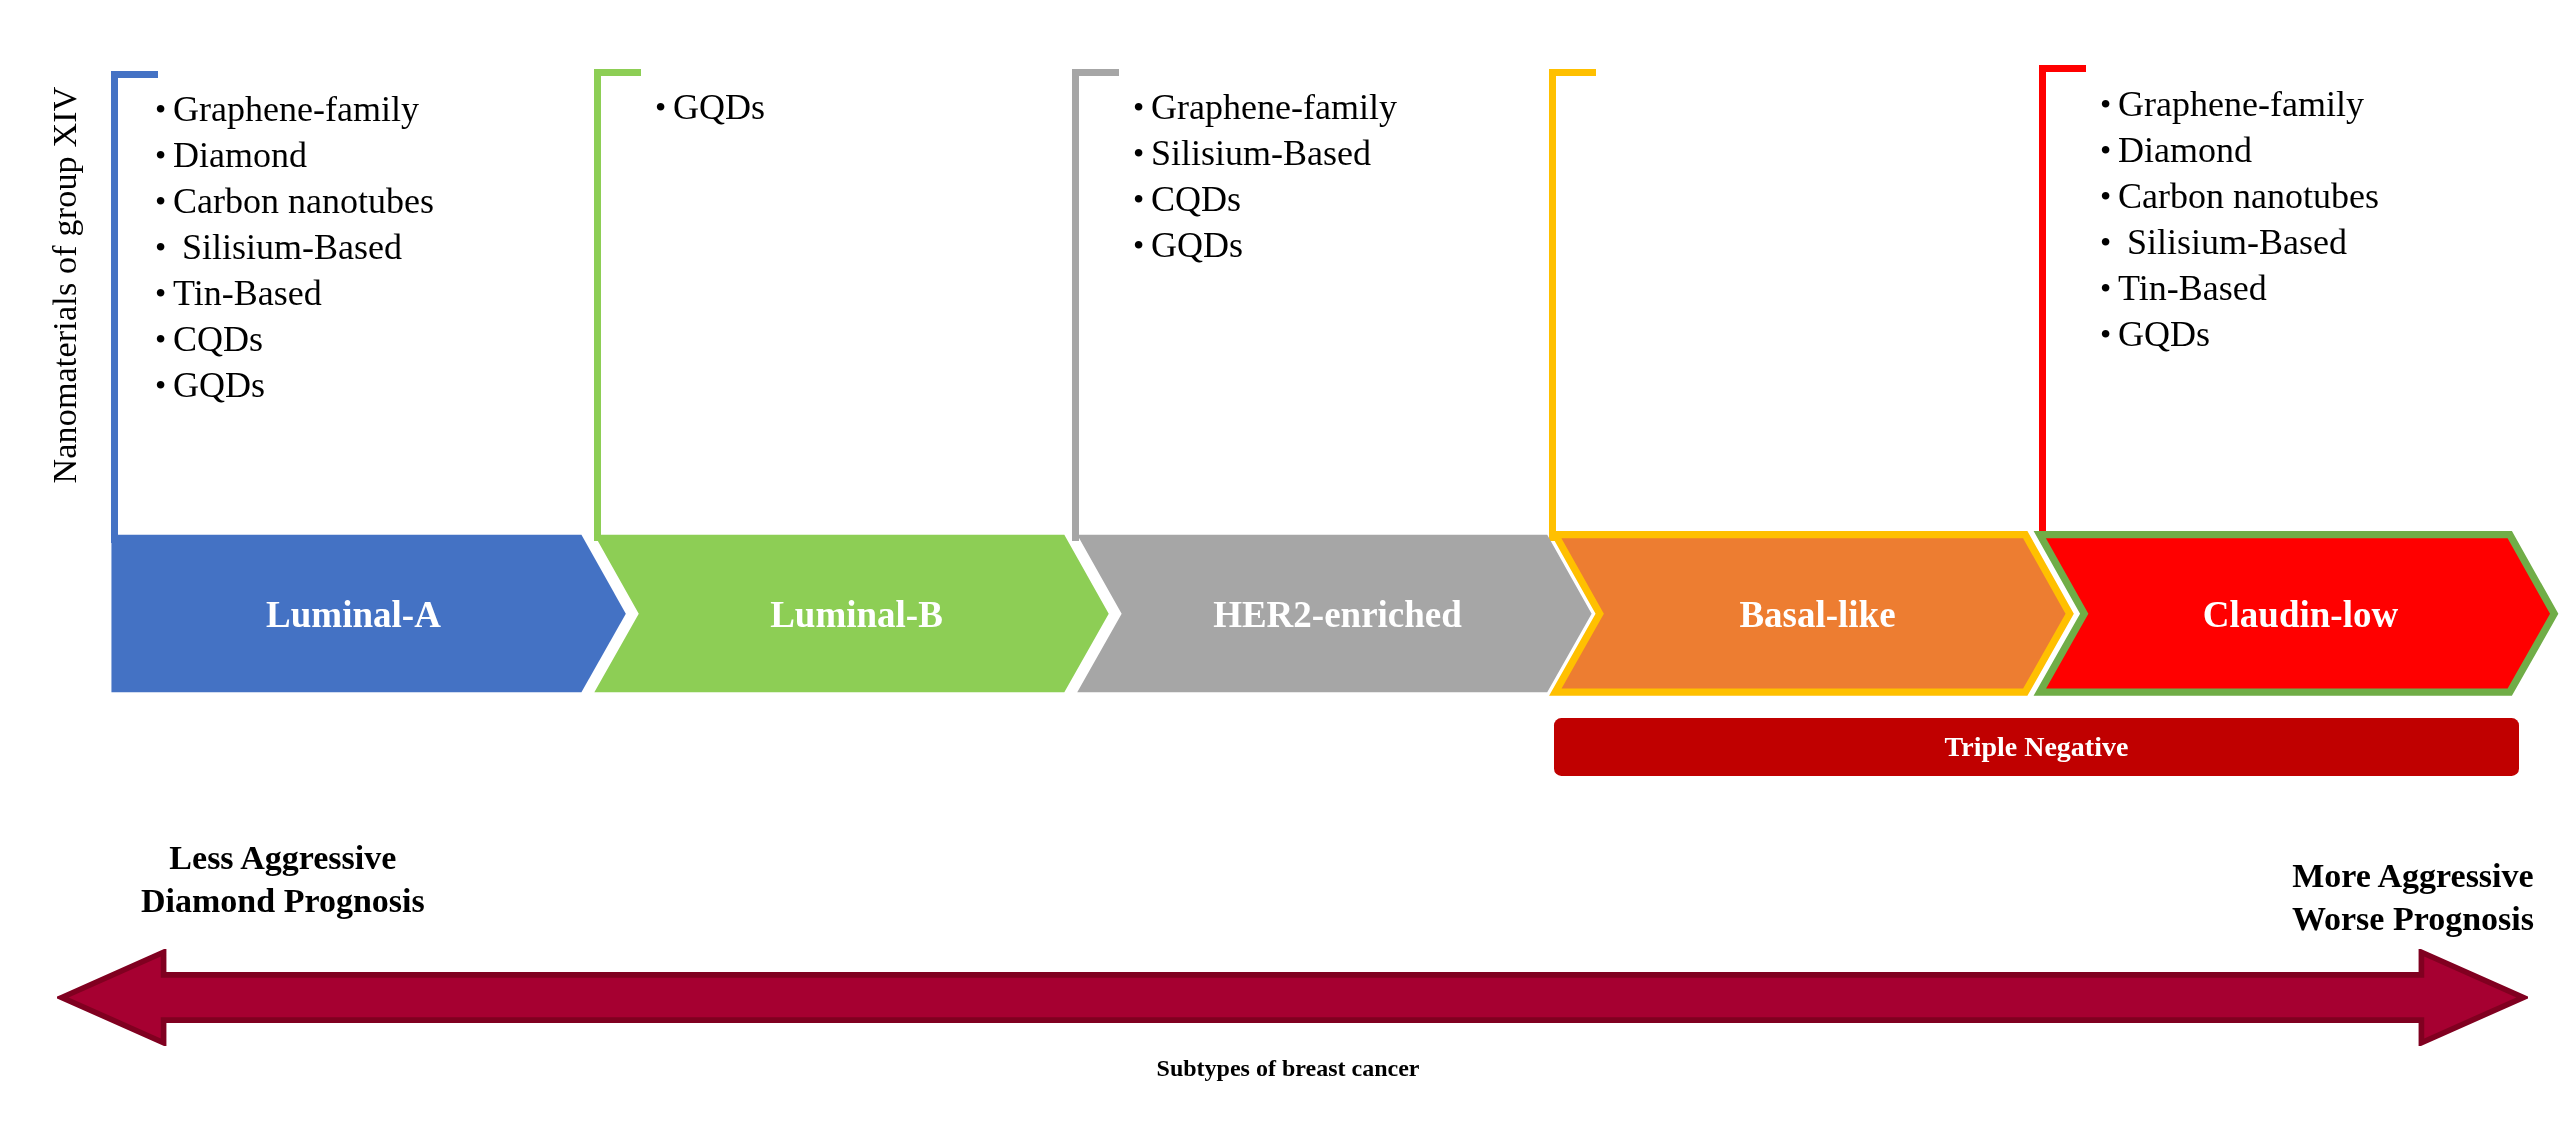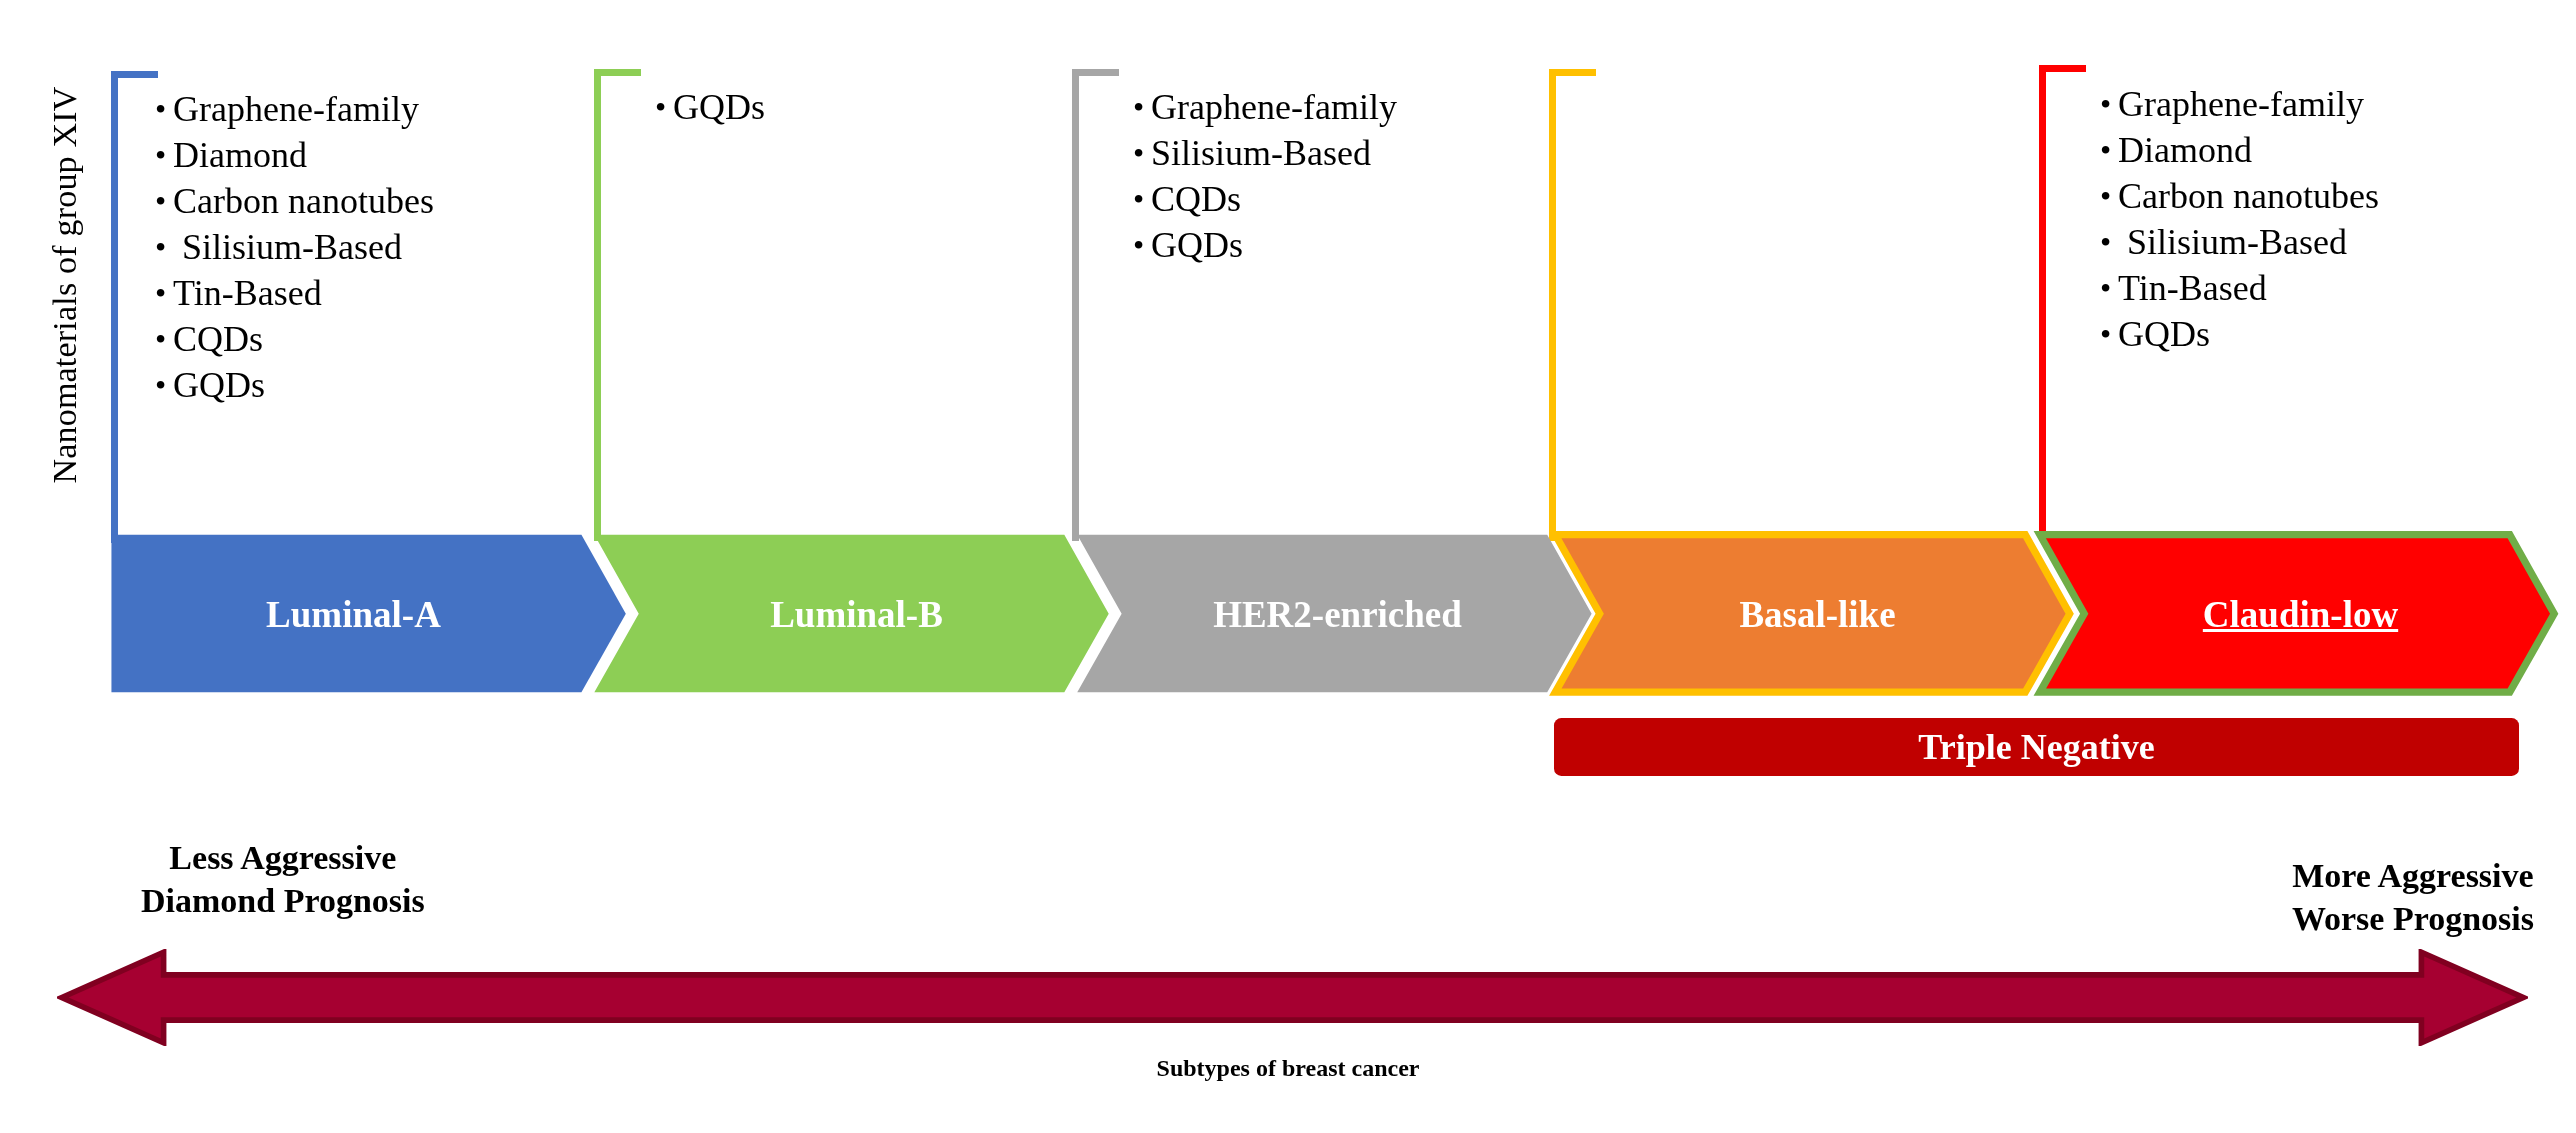--- a/index.html
+++ b/index.html
@@ -96,21 +96,21 @@
     top: 718px;
     width: 965px;
     height: 58px;
     background: #C00000;
     border-radius: 7.3px;
     display: flex;
     align-items: center;
     justify-content: center;
   }
   #triple-negative-bar .tn-text {
-    font-size: 36px;
+    font-size: 28px;
     font-weight: bold;
     color: #ffffff;
     line-height: 1;
   }
 
   
   .prognosis {
     position: absolute;
     font-size: 34px;
     font-weight: bold;
@@ -213,21 +213,21 @@
     <polygon id="chev-1" points="736,662 1318,662 1373,760 1318,857 736,857 791,760" fill="#8DCE55" stroke="#8DCE55" stroke-width="0" stroke-linejoin="miter"></polygon>
     <polygon id="chev-2" points="1334,662 1916,662 1971,760 1916,857 1334,857 1389,760" fill="#A6A6A6" stroke="#A6A6A6" stroke-width="0" stroke-linejoin="miter"></polygon>
     <polygon id="chev-3" points="1926,662 2508,662 2563,760 2508,857 1926,857 1981,760" fill="#ED7D31" stroke="#FFC000" stroke-width="9" stroke-linejoin="miter"></polygon>
     <polygon id="chev-4" points="2526,662 3108,662 3163,760 3108,857 2526,857 2581,760" fill="#FF0000" stroke="#70AD47" stroke-width="9" stroke-linejoin="miter"></polygon>
   </svg>
 
   <div class="chev-text" style="left:614px; top:596px; width:485px;">Luminal-B</div>
   <div class="chev-text" style="left:111px; top:596px; width:485px;">Luminal-A</div>
   <div class="chev-text" style="left:1095px; top:596px; width:485px;">HER2-enriched</div>
   <div class="chev-text" style="left:1575px; top:596px; width:485px;">Basal-like</div>
-  <div class="chev-text" style="left:2058px; top:596px; width:485px;text-decoration:underline;">Claudin-low</div>
+  <div class="chev-text" style="left:2058px; top:596px; width:485px;">Claudin-low</div>
 
   <div id="triple-negative-bar" style="background: rgb(192, 0, 0);">
     <span class="tn-text">Triple Negative</span>
   </div>
 
   <div class="prognosis" id="prognosis-left">
     <div>Less Aggressive</div>
     <div>Diamond Prognosis</div>
   </div>
   <div class="prognosis" id="prognosis-right">

